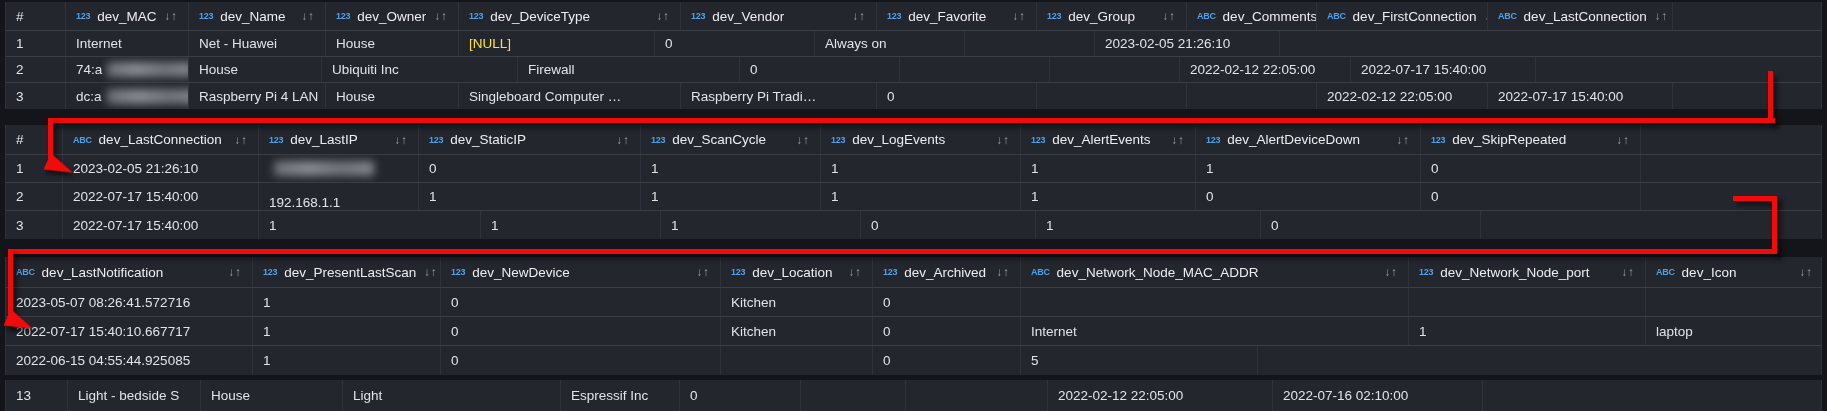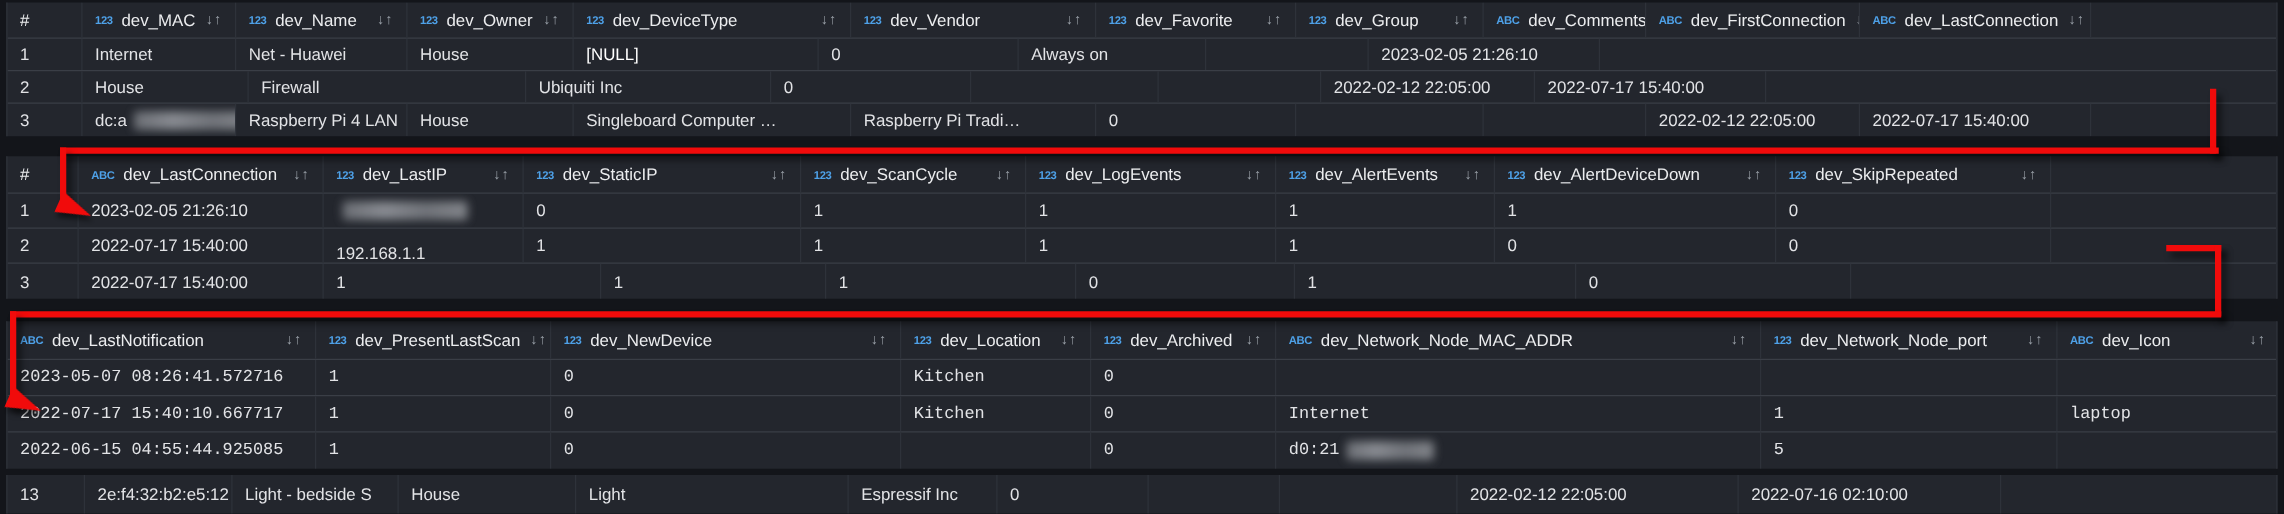--- a/index.html
+++ b/index.html
@@ -8,31 +8,31 @@
   .panel{position:absolute;left:5px;width:1817px;background:#23262d;border-left:1px solid #2e323a;
     border-right:1px solid #2e323a;box-sizing:border-box;overflow:hidden;}
   .p1{top:2px;height:107px;}
   .p2{top:125px;height:114px;}
   .p3{top:257px;height:118px;}
   .p4{top:380px;height:31px;}
   .trow{display:flex;box-sizing:border-box;border-bottom:1px solid #3a3e46;}
   .trow:last-child{border-bottom:none;}
   .p1 .hrow{height:29px;} .p1 .drow{height:26px;}
   .p2 .hrow{height:30px;} .p2 .drow{height:28px;}
-  .p3 .hrow{height:31px;} .p3 .drow{height:29px;font-family:Liberation Mono, monospace;}
+  .p3 .hrow{height:31px;} .p3 .drow{height:29px;}
   .p4 .drow{height:31px;}
   .tc{flex:0 0 auto;box-sizing:border-box;border-right:1px solid #2e323a;padding:0 10px;
     display:flex;align-items:center;overflow:hidden;white-space:nowrap;
     font-size:13.5px;color:#e2e3e6;}
   .tc:last-child{border-right:none;}
   .hc{color:#ecedef;font-weight:500;}
   .typeicon{color:#4ea1e8;font-size:9px;font-weight:700;letter-spacing:-0.3px;margin-right:7px;flex:0 0 auto;}
   .sorticon{color:#99a0a8;font-size:11.5px;margin-left:auto;padding-left:8px;letter-spacing:1px;flex:0 0 auto;}
   .spacer{flex:1 1 auto;}
-  .dim{color:#ffffff;}
+  .dim{color:#fde047;}
   .blur{display:inline-block;height:15px;border-radius:2px;margin-left:5px;
     background:linear-gradient(90deg,#7e8187,#a2a5ab,#84878d,#9b9ea3);
     filter:blur(4px);opacity:.8;flex:0 0 auto;}
   
   .red{position:absolute;background:#f10b0b;box-shadow:4px 5px 5px rgba(0,0,0,.5);}
   .red-arrow{position:absolute;width:0;height:0;border-left:28px solid #f10b0b;
     border-top:9px solid transparent;border-bottom:9px solid transparent;
     filter:drop-shadow(3px 3px 2px rgba(0,0,0,.5));}
 </style>
 </head>
@@ -132,28 +132,32 @@
         <div class="tc" style="width: 130px;"></div>
         <div class="tc" style="width: 185px;">
           <span>2023-02-05 21:26:10</span>
         </div>
         <div class="tc" style="width: 150px;"></div>
       </div>
       <div class="trow drow">
         <div class="tc" style="width: 60px;">
           <span>2</span>
         </div>
+        <div class="tc" style="width: 123px;">
+          <span>74:a</span>
+          <span class="blur" style="width: 86px;"></span>
+        </div>
         <div class="tc" style="width: 133px;">
           <span>House</span>
         </div>
+        <div class="tc" style="width: 196px;">
+          <span>Ubiquiti Inc</span>
+        </div>
         <div class="tc" style="width: 222px;">
           <span>Firewall</span>
-        </div>
-        <div class="tc" style="width: 196px;">
-          <span>Ubiquiti Inc</span>
         </div>
         <div class="tc" style="width: 160px;">
           <span>0</span>
         </div>
         <div class="tc" style="width: 150px;"></div>
         <div class="tc" style="width: 130px;"></div>
         <div class="tc" style="width: 171px;">
           <span>2022-02-12 22:05:00</span>
         </div>
         <div class="tc" style="width: 185px;">
@@ -444,37 +448,30 @@
         <div class="tc" style="width: 188px;">
           <span>1</span>
         </div>
         <div class="tc" style="width: 280px;">
           <span>0</span>
         </div>
         <div class="tc" style="width: 152px;"></div>
         <div class="tc" style="width: 148px;">
           <span>0</span>
         </div>
-        <div class="tc" style="width: 388px;">
-          <span>d0:21</span>
-          <span class="blur" style="width: 70px;"></span>
-        </div>
         <div class="tc" style="width: 237px;">
           <span>5</span>
         </div>
         <div class="tc" style="width: 177px;"></div>
       </div>
     </div>
   <div class="panel p4">
       <div class="trow drow">
         <div class="tc" style="width: 62px;">
           <span>13</span>
-        </div>
-        <div class="tc" style="width: 118px;">
-          <span>2e:f4:32:b2:e5:12</span>
         </div>
         <div class="tc" style="width: 133px;">
           <span>Light - bedside S</span>
         </div>
         <div class="tc" style="width: 142px;">
           <span>House</span>
         </div>
         <div class="tc" style="width: 218px;">
           <span>Light</span>
         </div>

